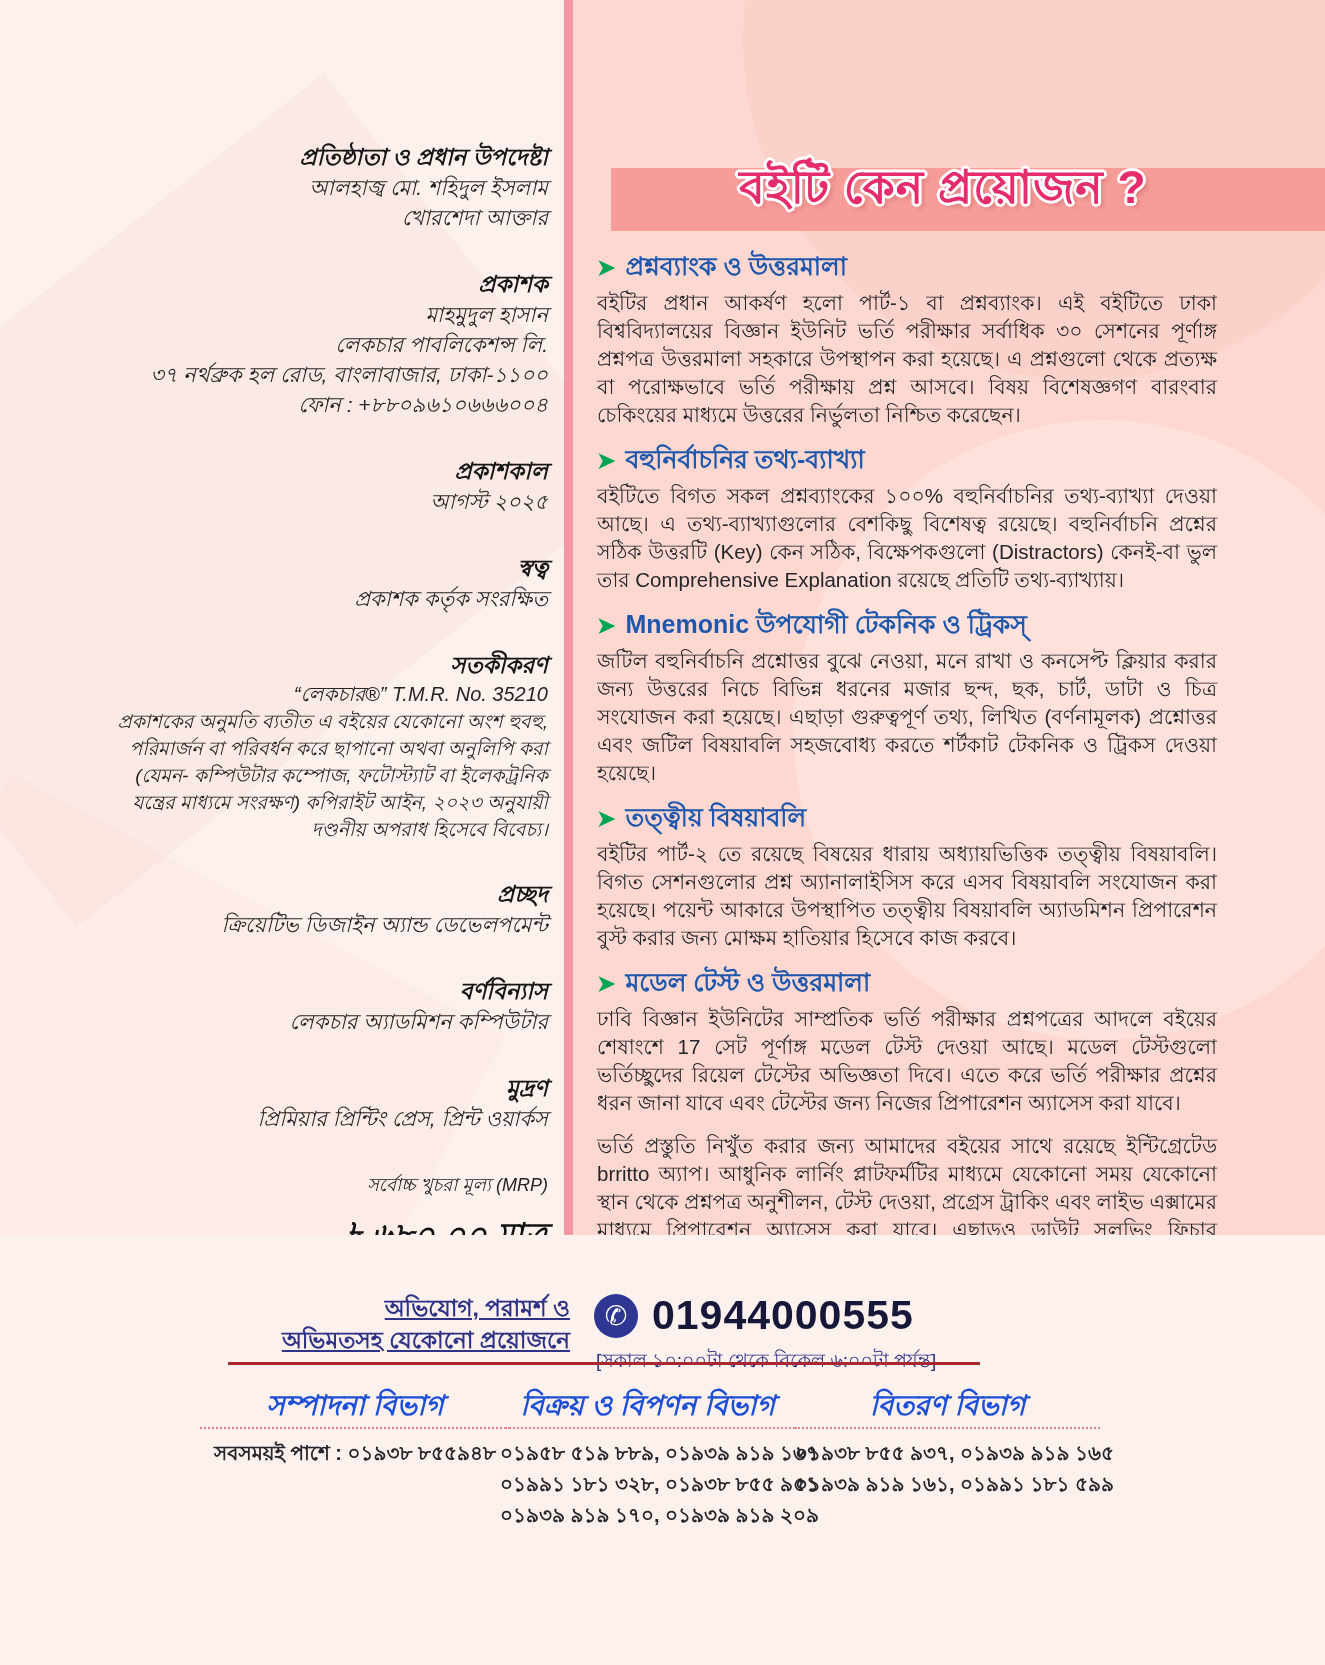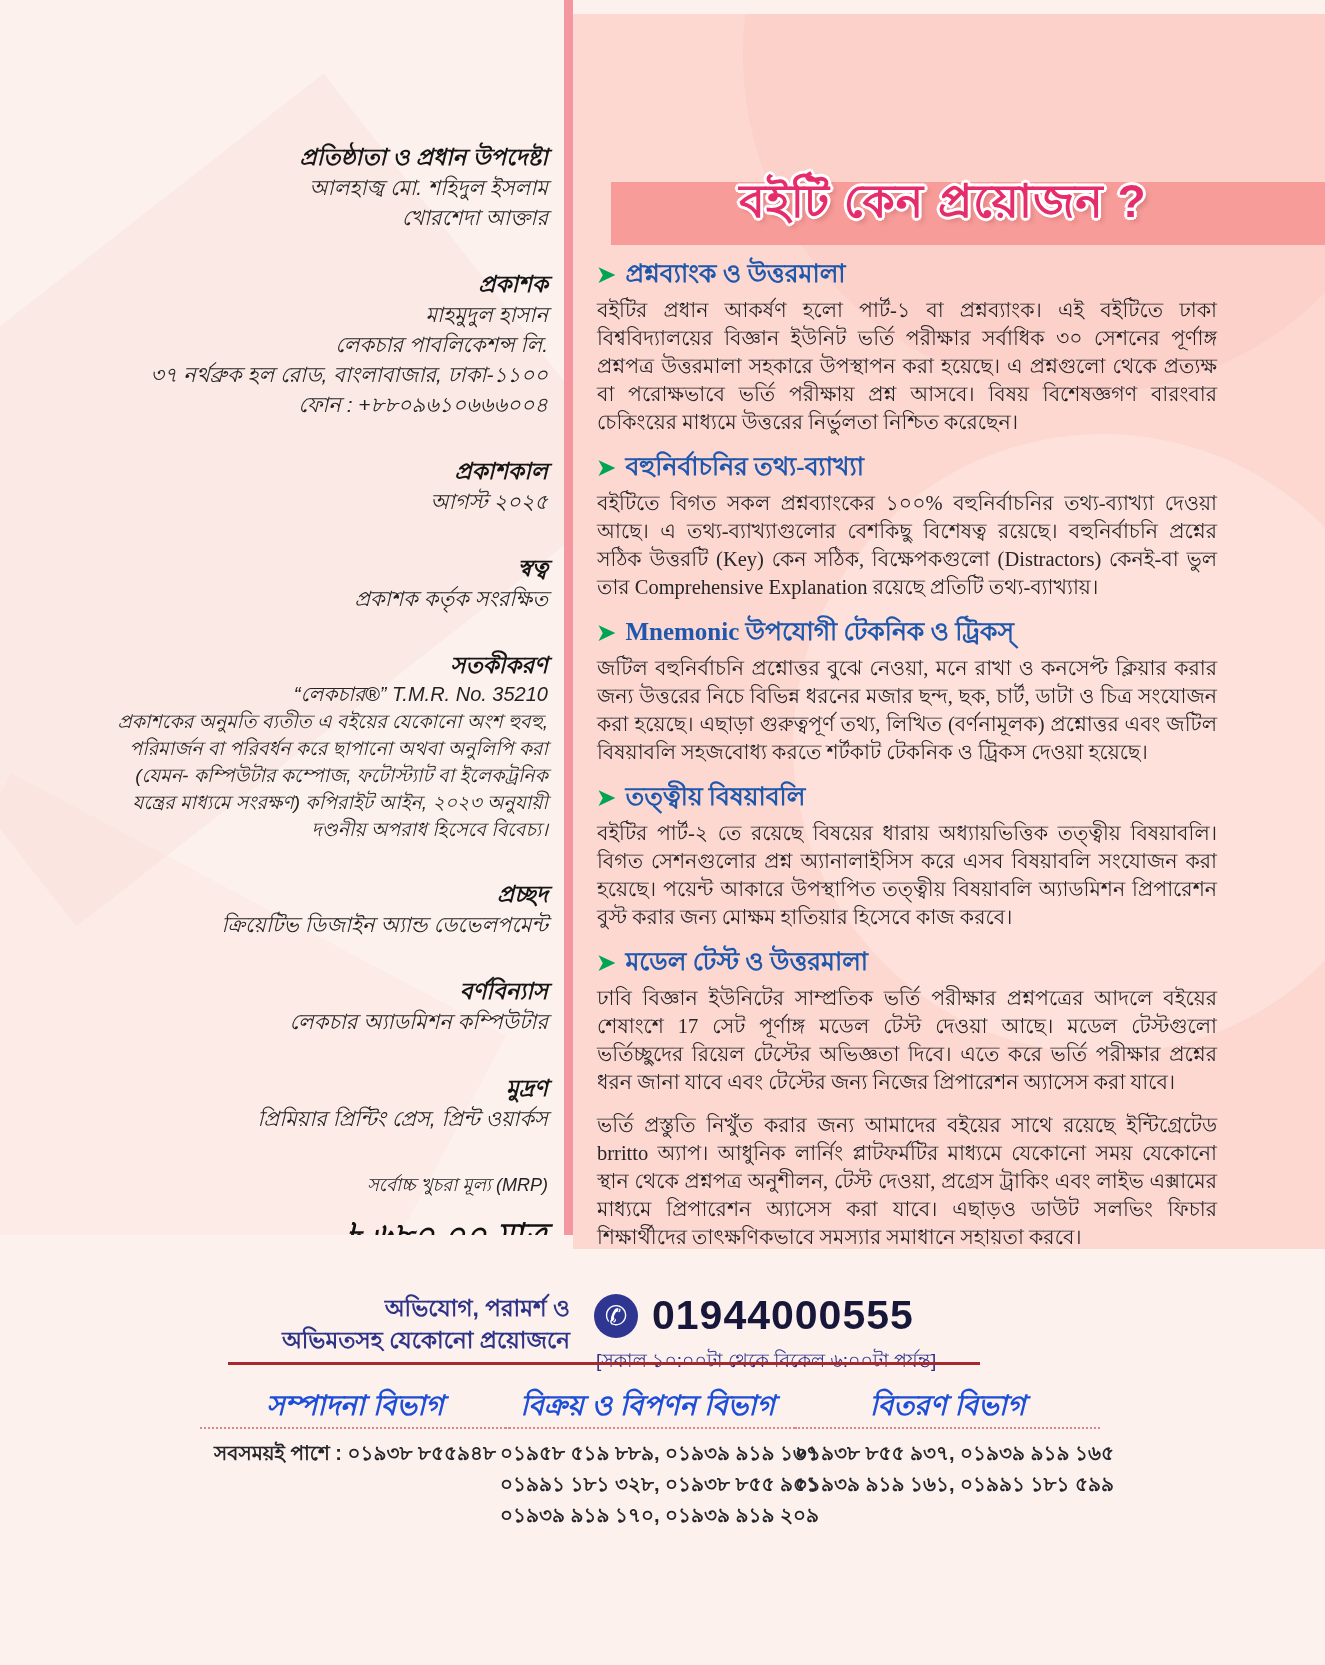--- a/index.html
+++ b/index.html
@@ -19,40 +19,40 @@
   .blk { margin-bottom:36px; }
   .blk-h { font-weight:bold; font-size:23px; line-height:31px; color:#161616; }
   .blk-l { font-size:21px; line-height:30px; color:#242424; }
   .blk.warning .blk-l { font-size:19px; line-height:27px; }
   .blk.warning .blk-l.tm { font-size:20px; }
   .mrp-label { font-size:18px; line-height:30px; color:#242424; }
   .mrp-value { font-size:31px; font-weight:bold; margin-top:10px; color:#111; letter-spacing:1px; }
   
   .strip { position:absolute; left:564px; top:0; width:9px; height:1235px; background:#f497a1; }
   
-  .panel { position:absolute; left:573px; top:0; width:752px; height:1235px; background:#fcd8d1; overflow:hidden;margin-top:14px; }
+  .panel { position:absolute; left:573px; top:0; width:752px; height:1235px; background:#fcd8d1; overflow:hidden; }
   .pc { position:absolute; border-radius:50%; }
   .pc1 { left:170px; top:-300px; width:680px; height:680px; background:#fbccc2; opacity:.55; }
   .pc2 { left:220px; top:420px; width:620px; height:620px; background:#fde4dc; opacity:.75; }
   .banner { position:absolute; left:38px; top:168px; right:0; height:63px; background:#f79c98; }
   .banner-text {
     position:absolute; left:0; right:50px; top:-16px; text-align:center;
     font-size:46px; font-weight:bold; color:#e62d6c; letter-spacing:1px;
     text-shadow:-2px -2px 0 #fff, 2px -2px 0 #fff, -2px 2px 0 #fff, 2px 2px 0 #fff,
                  0 -3px 0 #fff, 0 3px 0 #fff, -3px 0 0 #fff, 3px 0 0 #fff,
                  4px 4px 5px rgba(120,20,40,.25);
   }
-  .sections { position:absolute; left:24px; top:244px; width:620px;font-family:Liberation Serif, serif; }
+  .sections { position:absolute; left:24px; top:251px; width:620px; }
   .sec { margin-bottom:15px; }
   .sec-h { font-size:25px; font-weight:bold; color:#1f57ad; line-height:31px; }
   .arrow { color:#00a553; margin-right:10px; font-size:22px; font-weight:bold; }
   .sec-b { margin-top:6px; font-size:20.5px; line-height:28px; color:#26262b; text-align:justify; }
   
   .contact { position:absolute; left:240px; top:1292px; width:780px; display:flex; align-items:flex-start; }
-  .c-left { text-align:right; color:#2e3387; font-weight:bold; font-size:23px; line-height:32px; width:330px; }
+  .c-left { text-align:right; color:#2e3387; font-weight:bold; font-size:23px; line-height:32px; width:330px;text-decoration:underline; }
   .c-right { margin-left:24px; }
   .c-phone { display:flex; align-items:center; }
   .wa-icon {
     width:44px; height:44px; border-radius:50%; background:#2e3691; color:#fff;
     display:flex; align-items:center; justify-content:center; font-size:27px; flex:0 0 auto;
   }
   .c-number { font-size:41px; color:#17173a; margin-left:14px; letter-spacing:1px; font-weight:bold; }
   .c-hours { font-size:19px; color:#2e3387; margin-top:7px; margin-left:2px; font-weight:normal; }
   .contact-rule { position:absolute; left:228px; top:1362px; width:752px; height:0; border:none; border-top:3px solid #a82830; margin:0; }
   .dept { position:absolute; top:1392px; text-align:center; }

